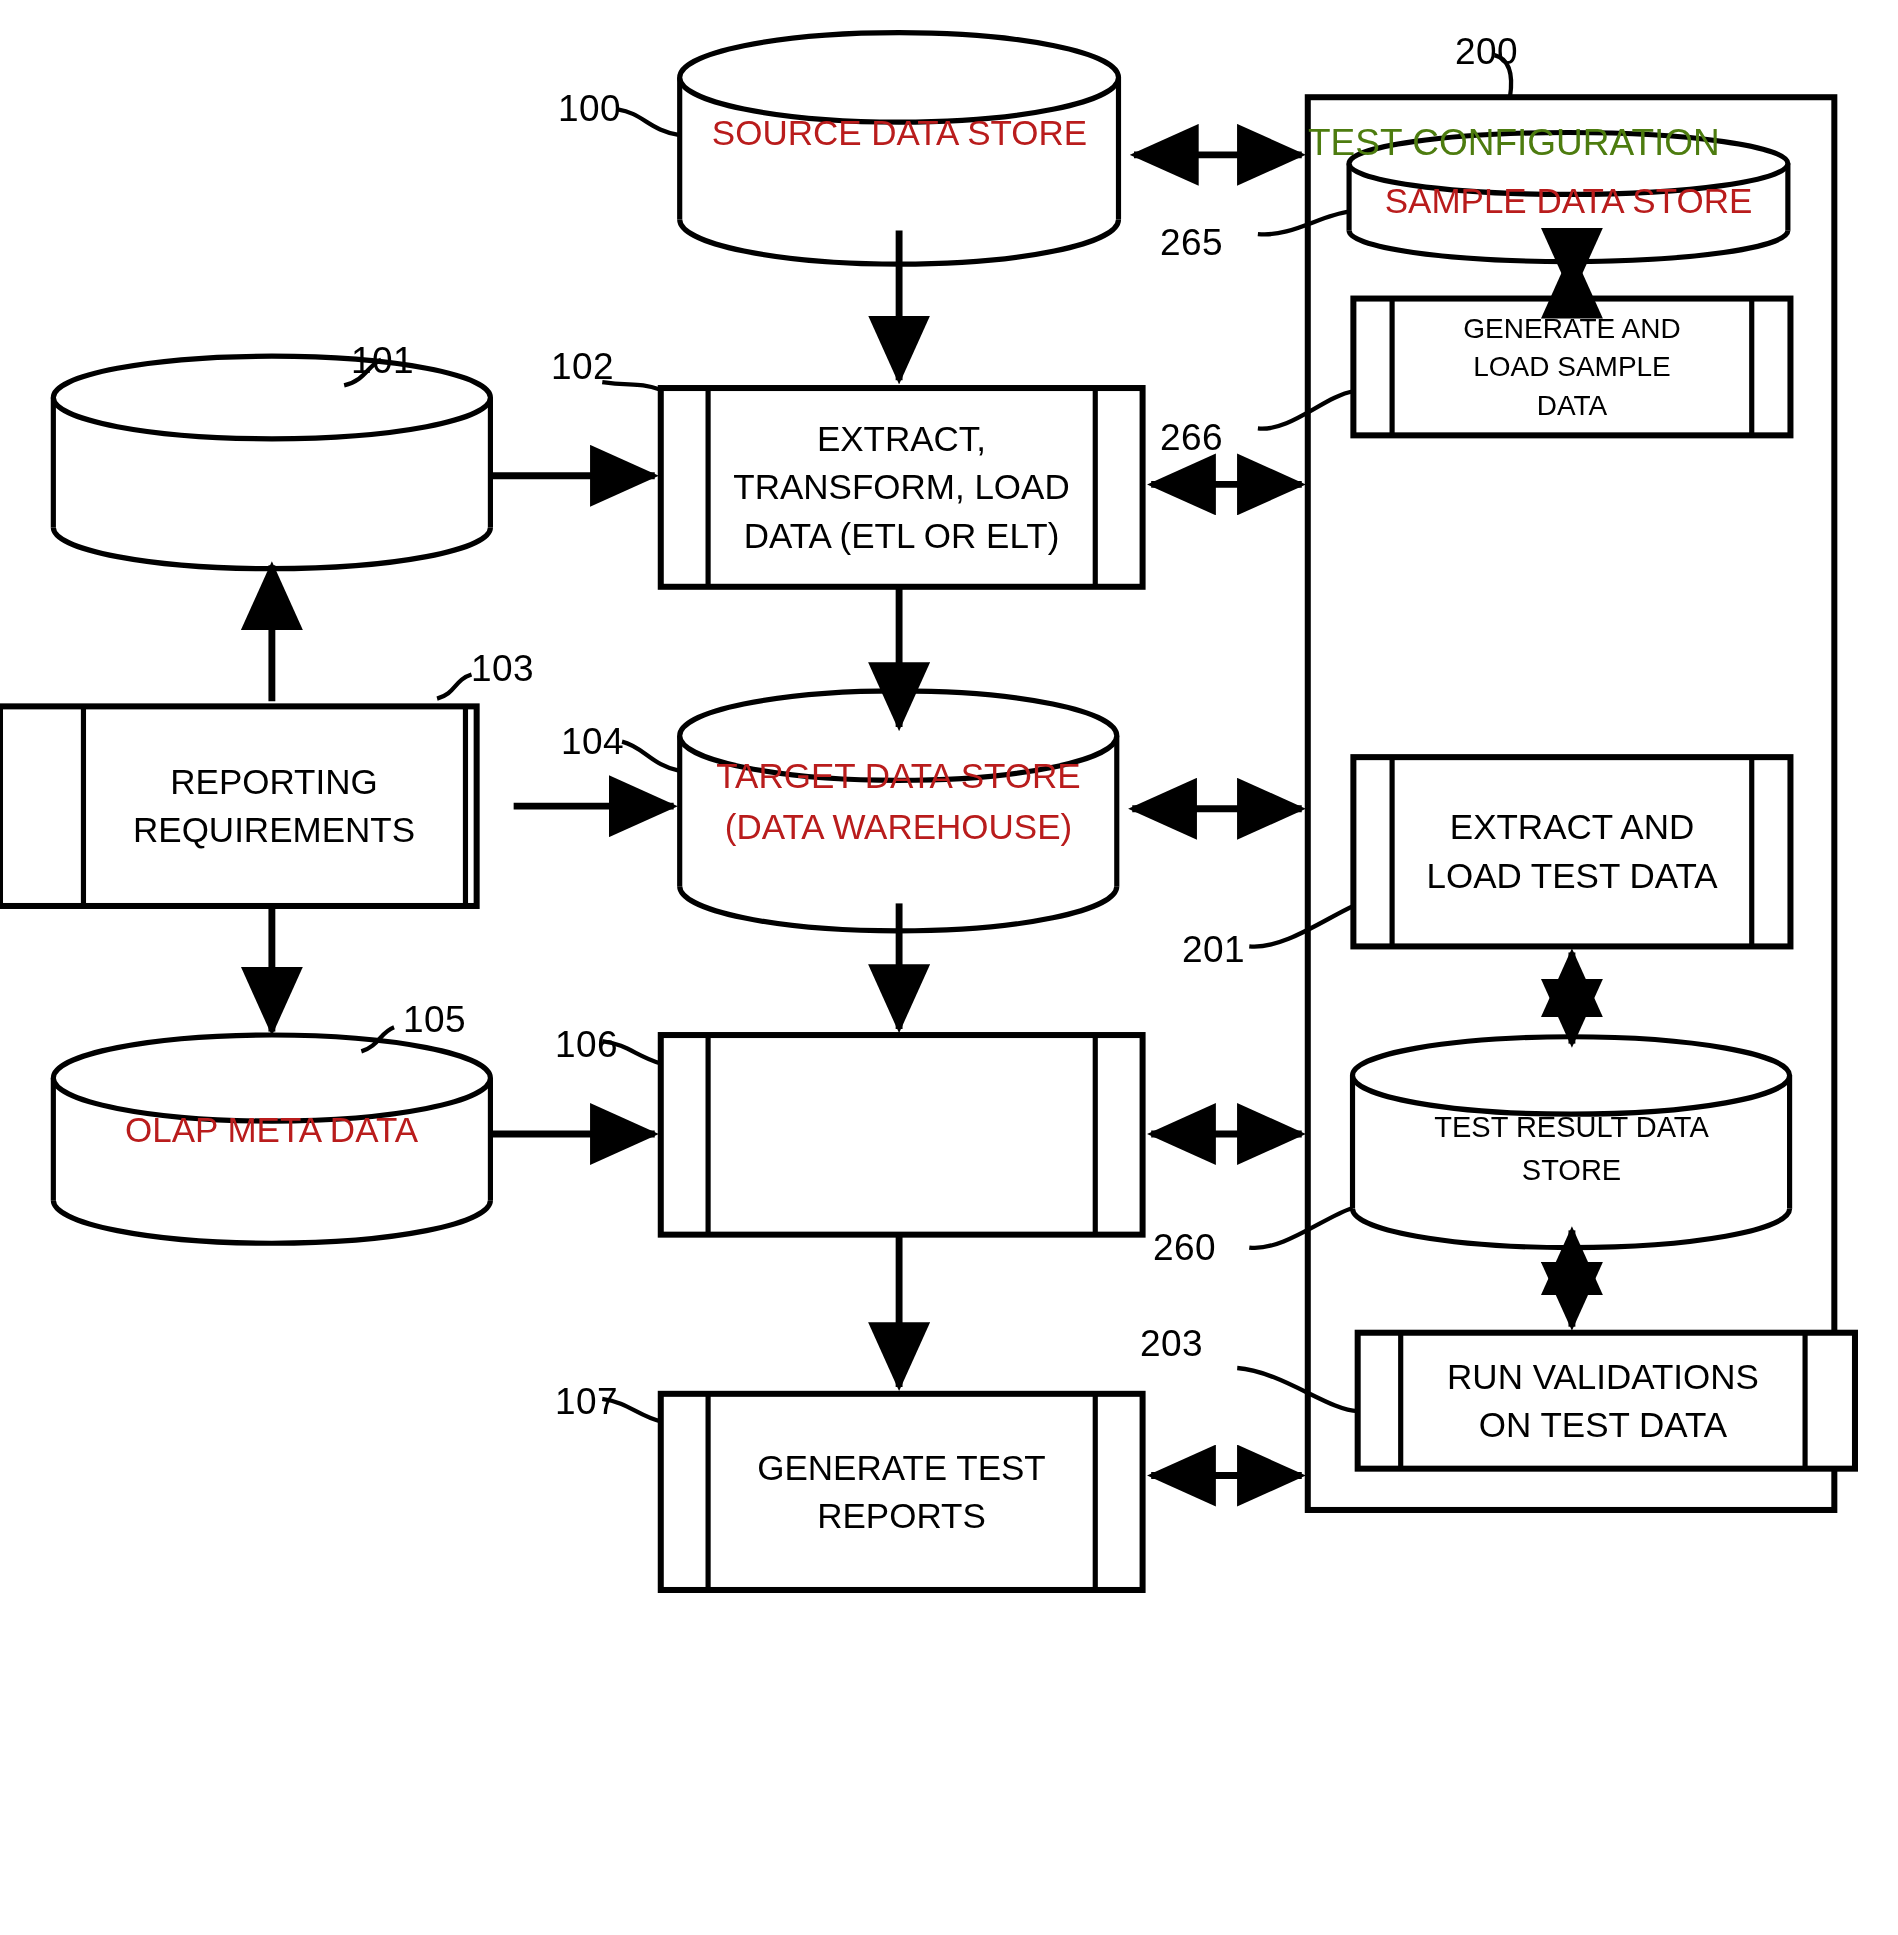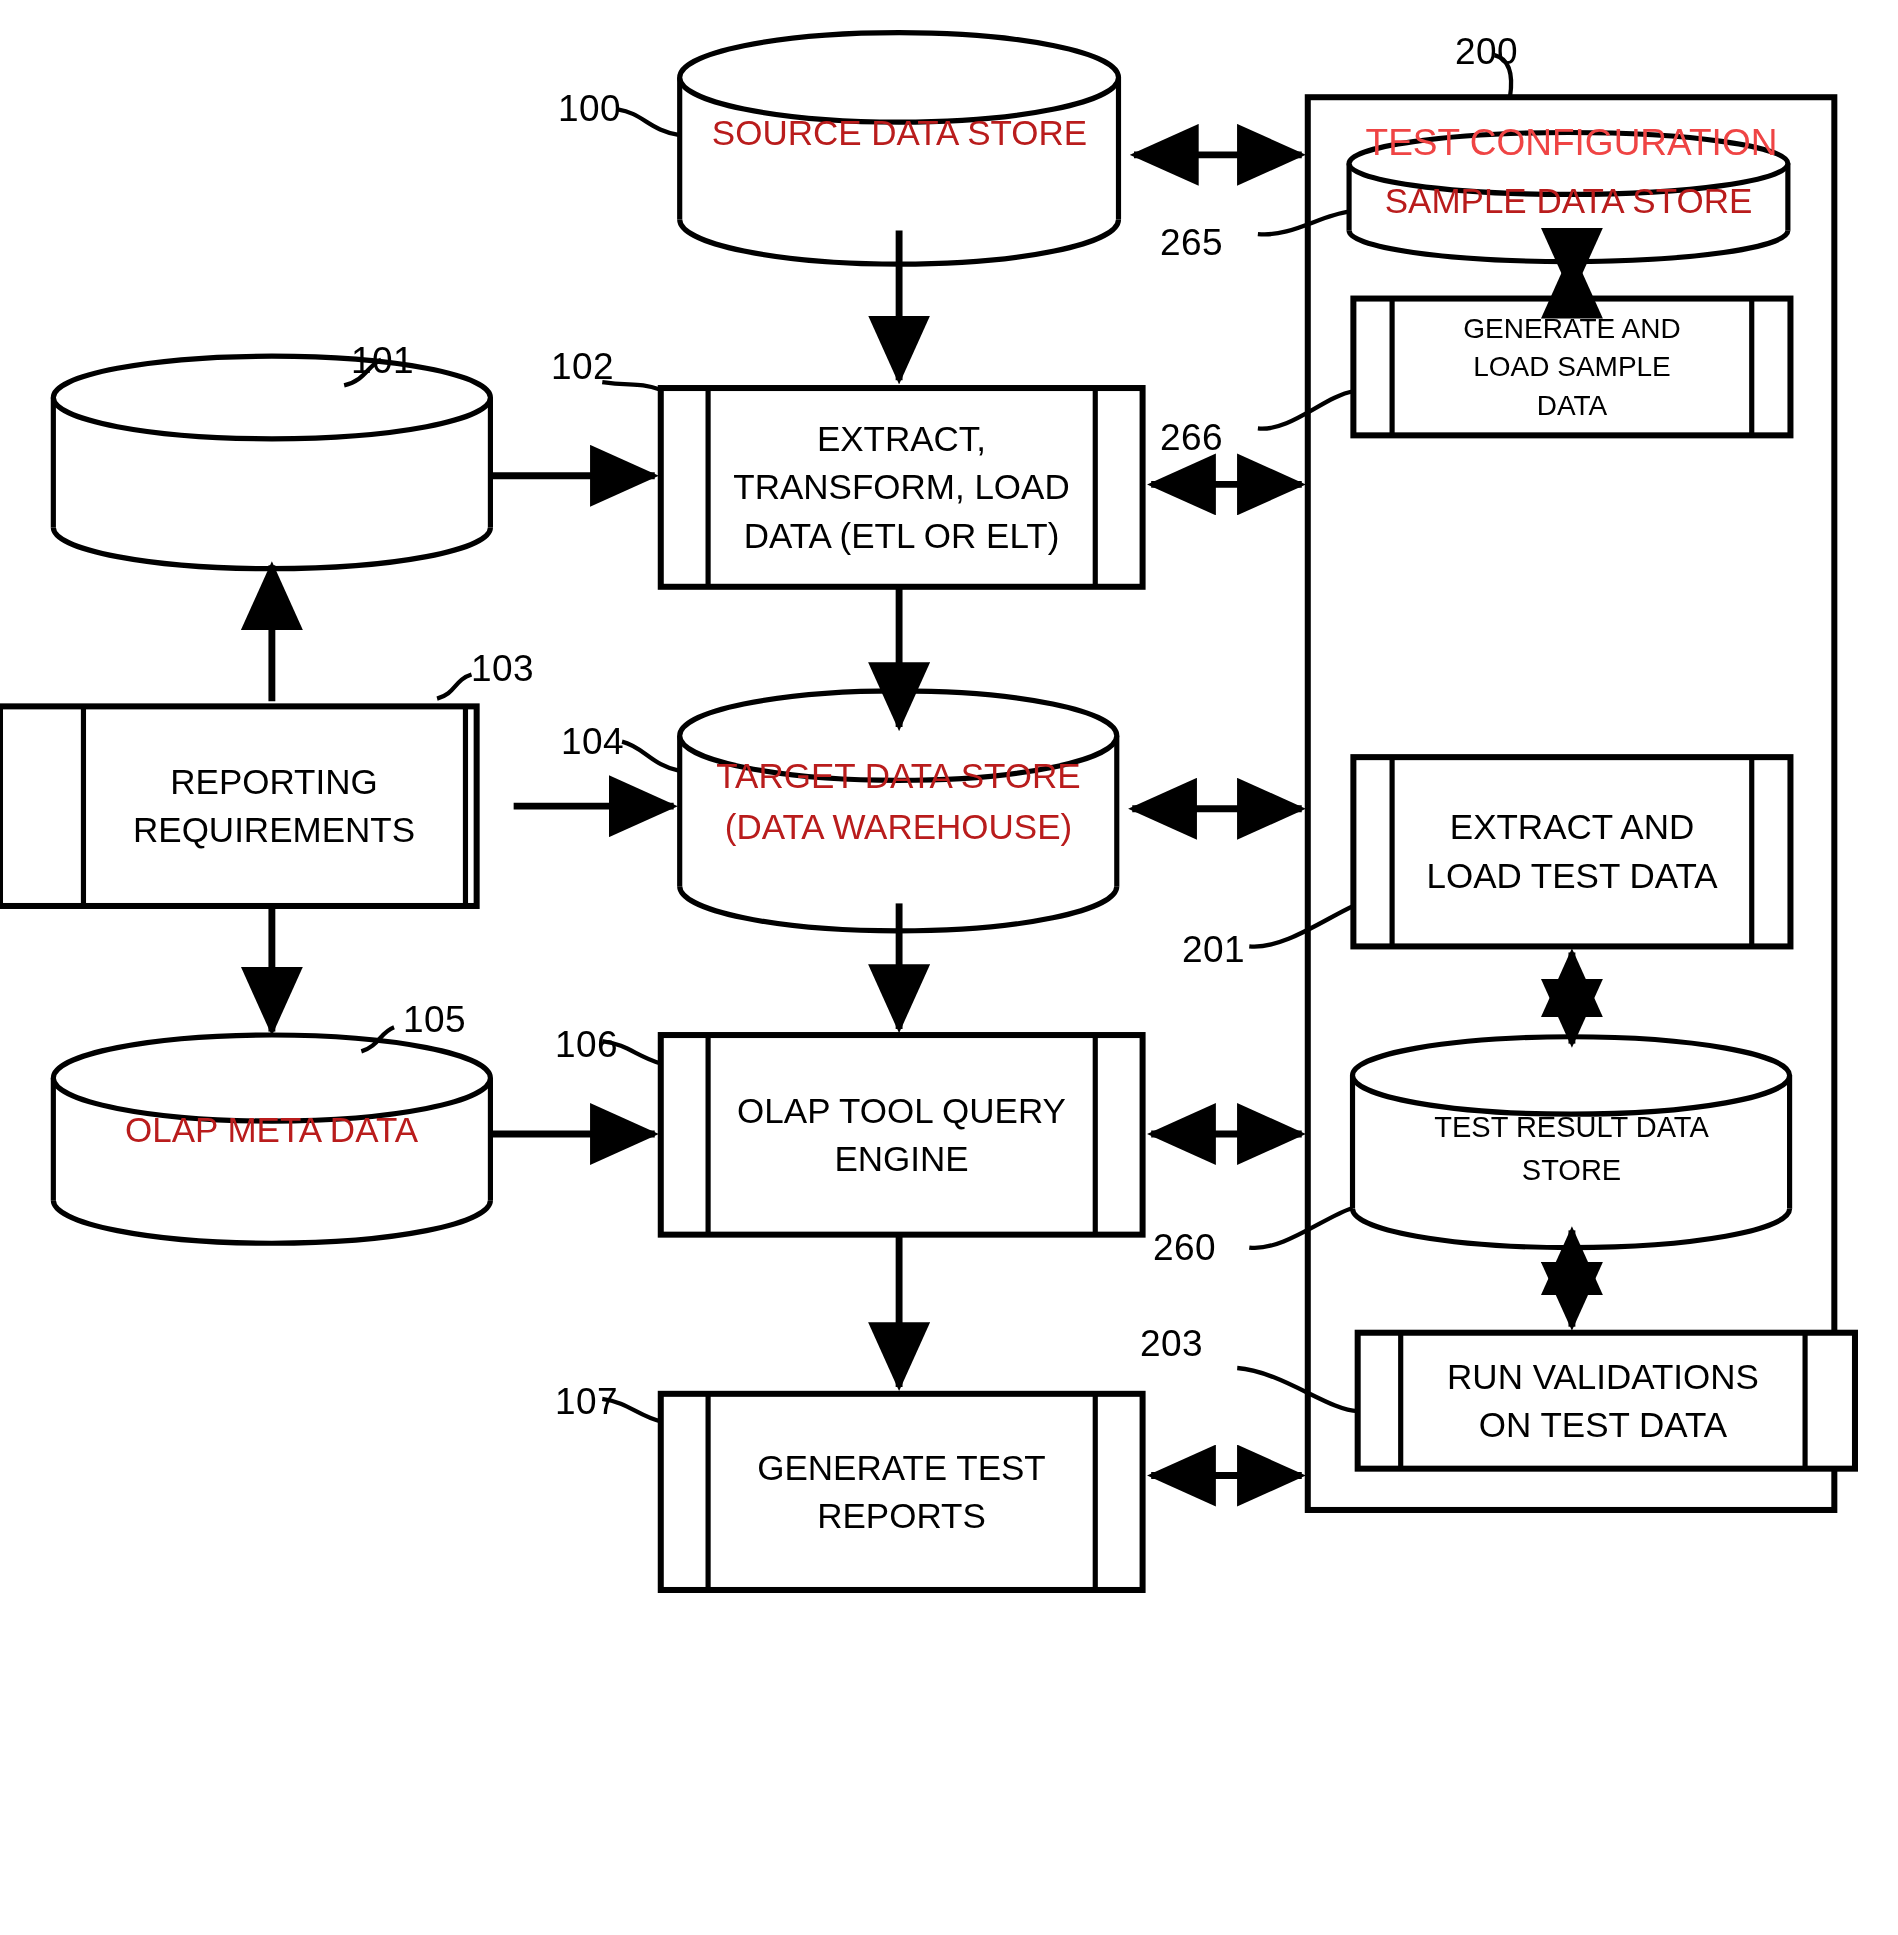--- a/index.html
+++ b/index.html
@@ -46,23 +46,23 @@
     align-items:center;
     justify-content:center;
     text-align:center;
     font-size:35px;
     line-height:1.45;
     white-space:pre-line;
     color:#b91c1c;
   }
   .framelabel{
     position:absolute;
-    text-align:center;
+    text-align:left;
     font-size:37px;
-    color:#ef4444;
+    color:#4d7c0f;
     white-space:nowrap;
   }
   #figcaption{
     position:absolute;
     left:0;
     top:1807px;
     width:1898px;
     text-align:center;
     font-size:37px;
     letter-spacing:0.9px;
@@ -282,22 +282,20 @@
 REQUIREMENTS</div>
   <div class="ref" style="left:471px; top:650px;">103</div>
 
   <div class="cyllabel" style="left:680px; top:742px; width:437px; height:120px;">TARGET DATA STORE
 (DATA WAREHOUSE)</div>
   <div class="ref" style="left:561px; top:723px;">104</div>
 
   <div class="cyllabel" style="left:53px; top:1078px; width:437px; height:105px;">OLAP META DATA</div>
   <div class="ref" style="left:403px; top:1001px;">105</div>
 
-  <div class="boxlabel" style="left:708px; top:1035px; width:387px; height:200px;">OLAP TOOL QUERY
-ENGINE</div>
   <div class="ref" style="left:555px; top:1026px;">106</div>
 
   <div class="boxlabel" style="left:708px; top:1394px; width:387px; height:196px;">GENERATE TEST
 REPORTS</div>
   <div class="ref" style="left:555px; top:1383px;">107</div>
 
   <div class="cyllabel" style="left:1349px; top:165px; width:439px; height:72px;" id="lbl265">SAMPLE DATA STORE</div>
   <div class="ref" style="left:1160px; top:224px;">265</div>
 
   <div class="boxlabel" style="left:1392px; top:299px; width:360px; height:137px; font-size:28px;">GENERATE AND

